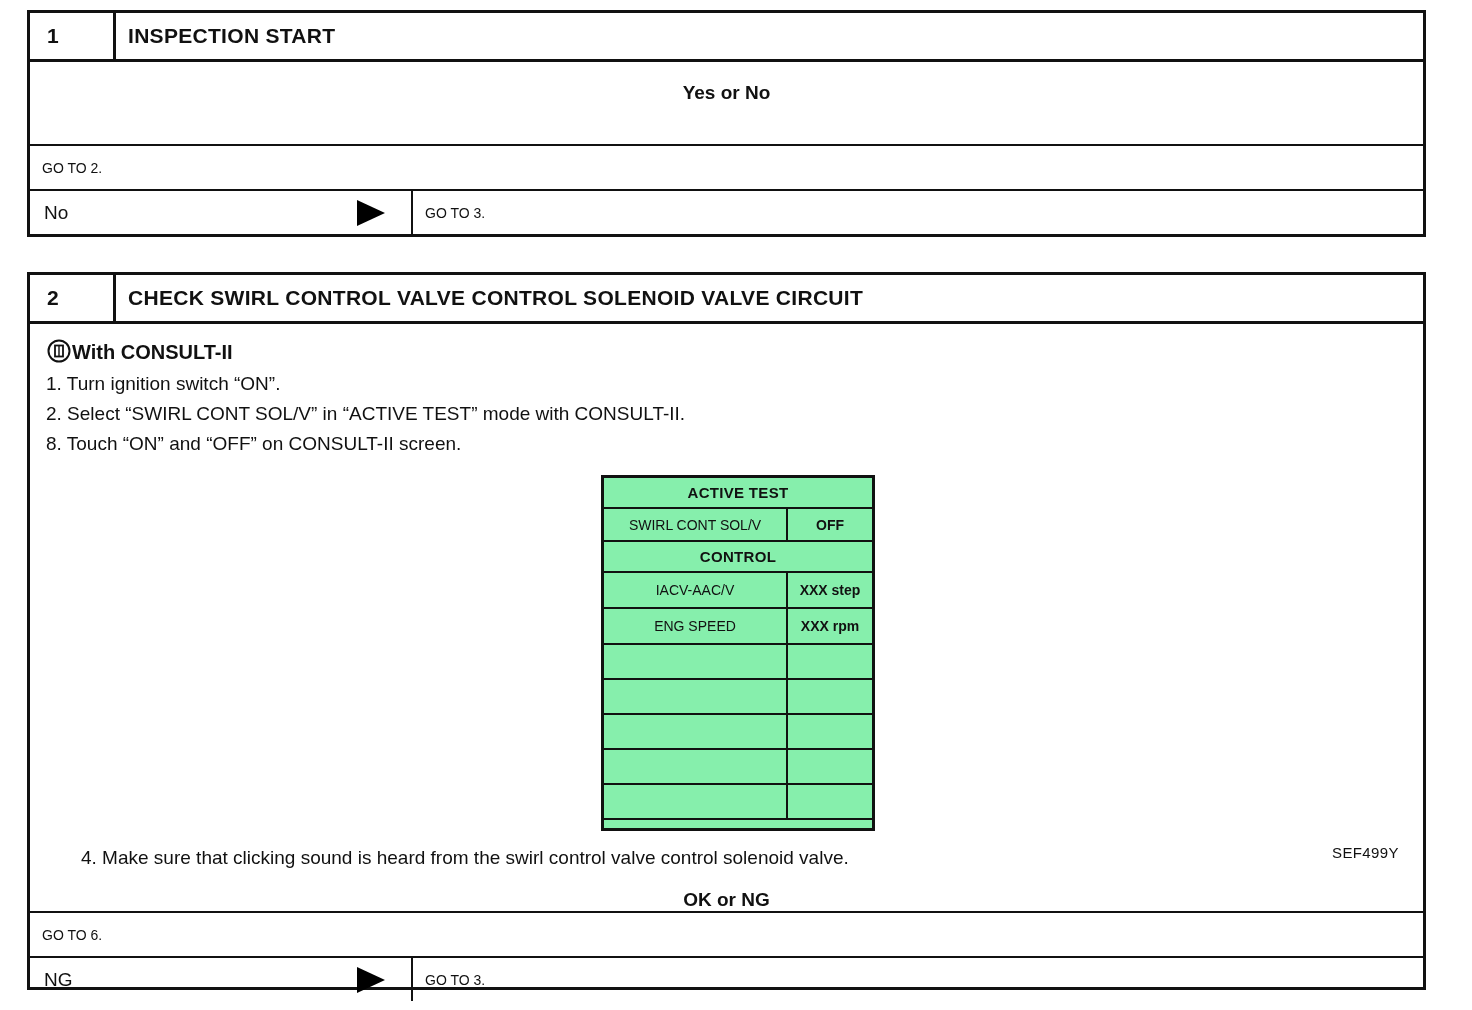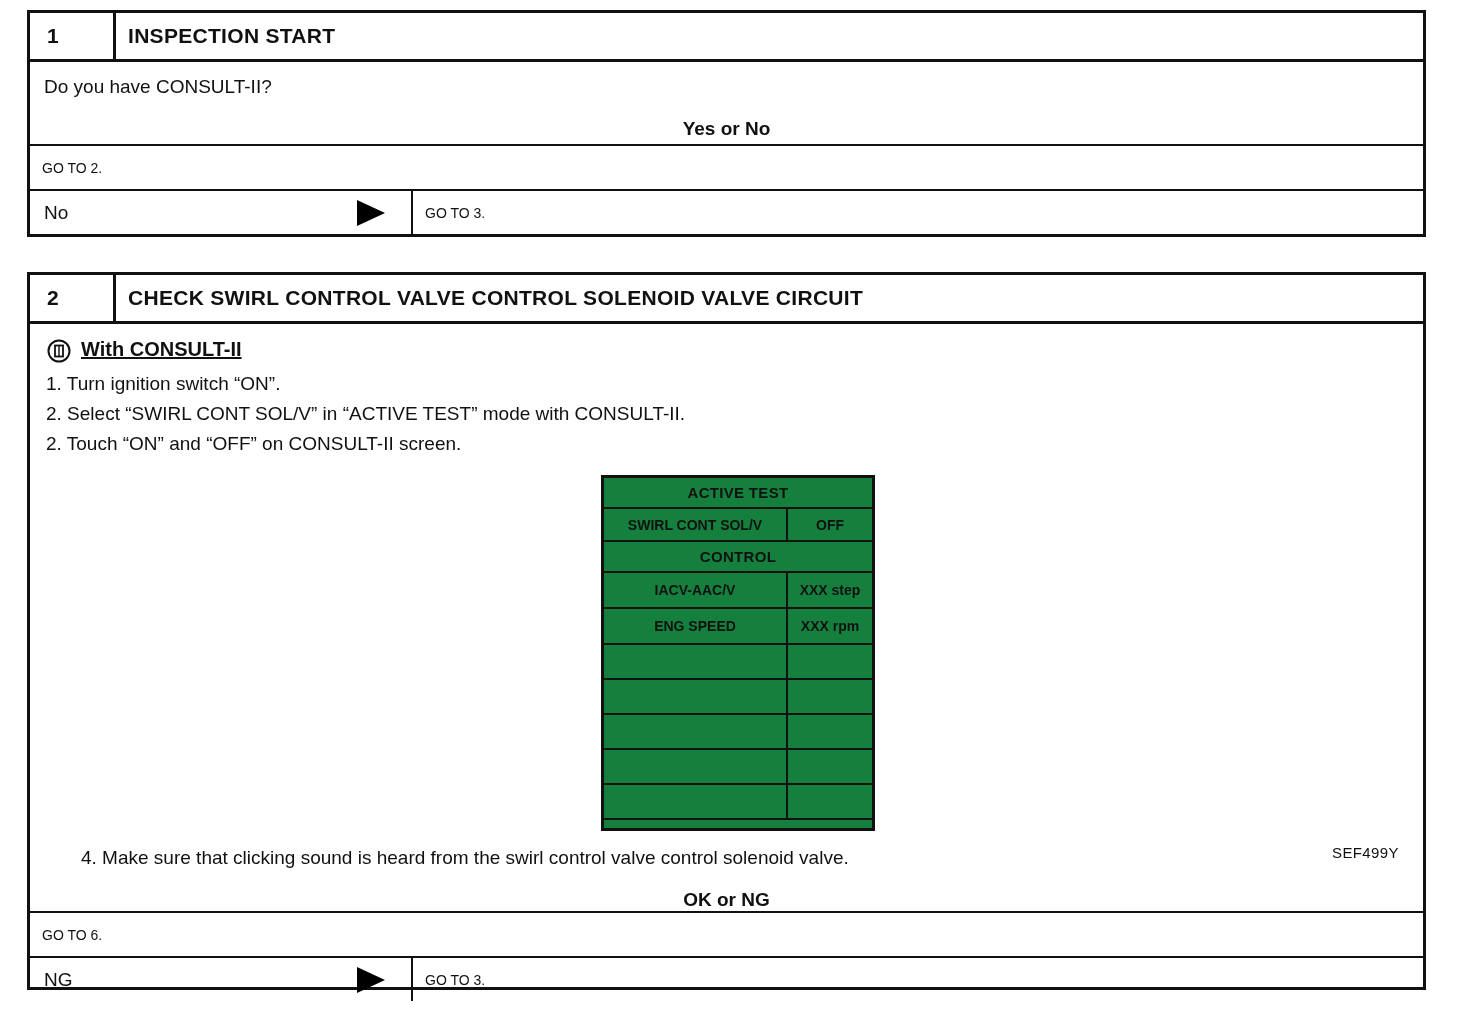--- a/index.html
+++ b/index.html
@@ -44,45 +44,45 @@
   }
   .arrow {
     width:0; height:0;
     border-left:28px solid #000;
     border-top:13px solid transparent;
     border-bottom:13px solid transparent;
   }
   .branch-action { display:flex; align-items:center; padding-left:12px; font-size:14px; }
 
   .b2-body { padding:14px 14px 0 14px; }
-  .consult-line { display:flex; align-items:flex-start; gap:9px; font-weight:bold; font-size:20px; margin-left:2px;text-decoration:underline; }
+  .consult-line { display:flex; align-items:flex-end; font-weight:bold; font-size:20px; margin-left:2px; }
   .consult-icon { flex:0 0 auto; display:inline-flex; }
   .instr { font-size:19px; margin-top:9px; line-height:21px; padding-left:2px; }
 
   .consult-screen {
     margin:21px 0 0 557px;
     width:274px;
     border:3px solid #111;
     box-sizing:border-box;
     padding-bottom:8px;
-    background:#15803d;
+    background:#86efac;
   }
   .cs-header {
     height:29px; border-bottom:2px solid #111;
     display:flex; align-items:center; justify-content:center;
     font-weight:bold; font-size:15px; letter-spacing:.3px;
   }
   .cs-split { display:flex; border-bottom:2px solid #111; }
   .cs-test  { height:31px; }
   .cs-mon   { height:34px; }
   .cs-empty { height:33px; }
   .cs-left {
     flex:0 0 184px; border-right:2px solid #111; box-sizing:border-box;
     display:flex; align-items:center; justify-content:center;
-    font-weight:bold; font-size:14px;
+    font-weight:normal; font-size:14px;
   }
   .cs-right {
     flex:1 1 auto;
     display:flex; align-items:center; justify-content:center;
     font-weight:bold; font-size:14px;
   }
   .fig-ref {
     position:absolute; right:24px; top:520px;
     font-size:15px; letter-spacing:.4px;
   }
@@ -92,21 +92,20 @@
 <body>
 
 <div class="page">
 
   <section class="block" id="block1">
     <div class="block-header">
       <div class="step-num">1</div>
       <div class="step-title">INSPECTION START</div>
     </div>
     <div class="block-body">
-      <div class="q-text">Do you have CONSULT-II?</div>
       <div class="decision-line">Yes or No</div>
     </div>
     <div class="branches">
       <div class="branch-row">
         <div class="branch-action">GO TO 2.</div>
       </div>
       <div class="branch-row">
         <div class="branch-left">
           <span>No</span>
           <span class="arrow"></span>
@@ -129,21 +128,21 @@
             <circle cx="13" cy="13" r="10.5" fill="none" stroke="#111" stroke-width="2"></circle>
             <rect x="9" y="7.5" width="8" height="11" fill="none" stroke="#111" stroke-width="1.8"></rect>
             <line x1="13" y1="7.5" x2="13" y2="18.5" stroke="#111" stroke-width="1.4"></line>
           </svg>
         </span>
         <span>With CONSULT-II</span>
       </div>
 
       <div class="instr">1.  Turn ignition switch “ON”.</div>
       <div class="instr">2.  Select “SWIRL CONT SOL/V” in “ACTIVE TEST” mode with CONSULT-II.</div>
-      <div class="instr">2.  Touch “ON” and “OFF” on CONSULT-II screen.</div>
+      <div class="instr">8.  Touch “ON” and “OFF” on CONSULT-II screen.</div>
 
       <div class="consult-screen">
         <div class="cs-header">ACTIVE TEST</div>
         <div class="cs-split cs-test">
           <div class="cs-left">SWIRL CONT SOL/V</div>
           <div class="cs-right">OFF</div>
         </div>
         <div class="cs-header">CONTROL</div>
         <div class="cs-split cs-mon">
           <div class="cs-left">IACV-AAC/V</div>

